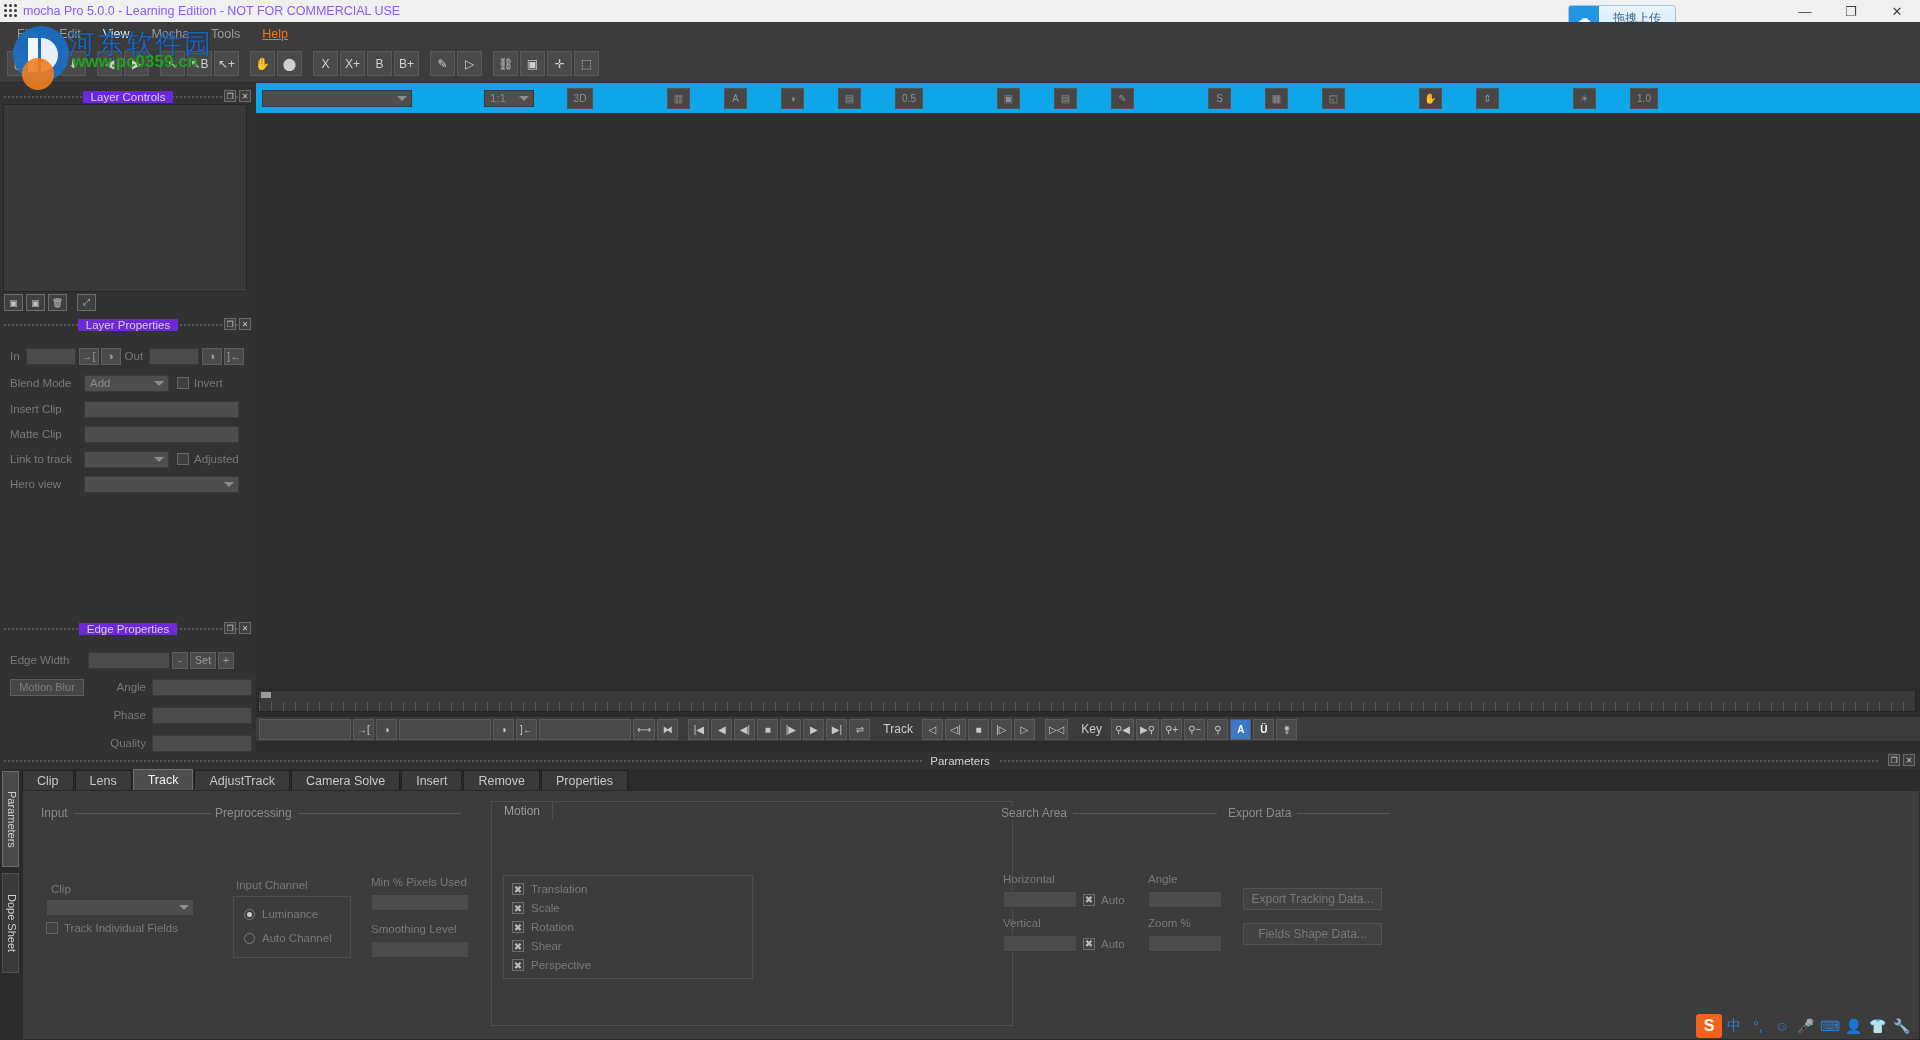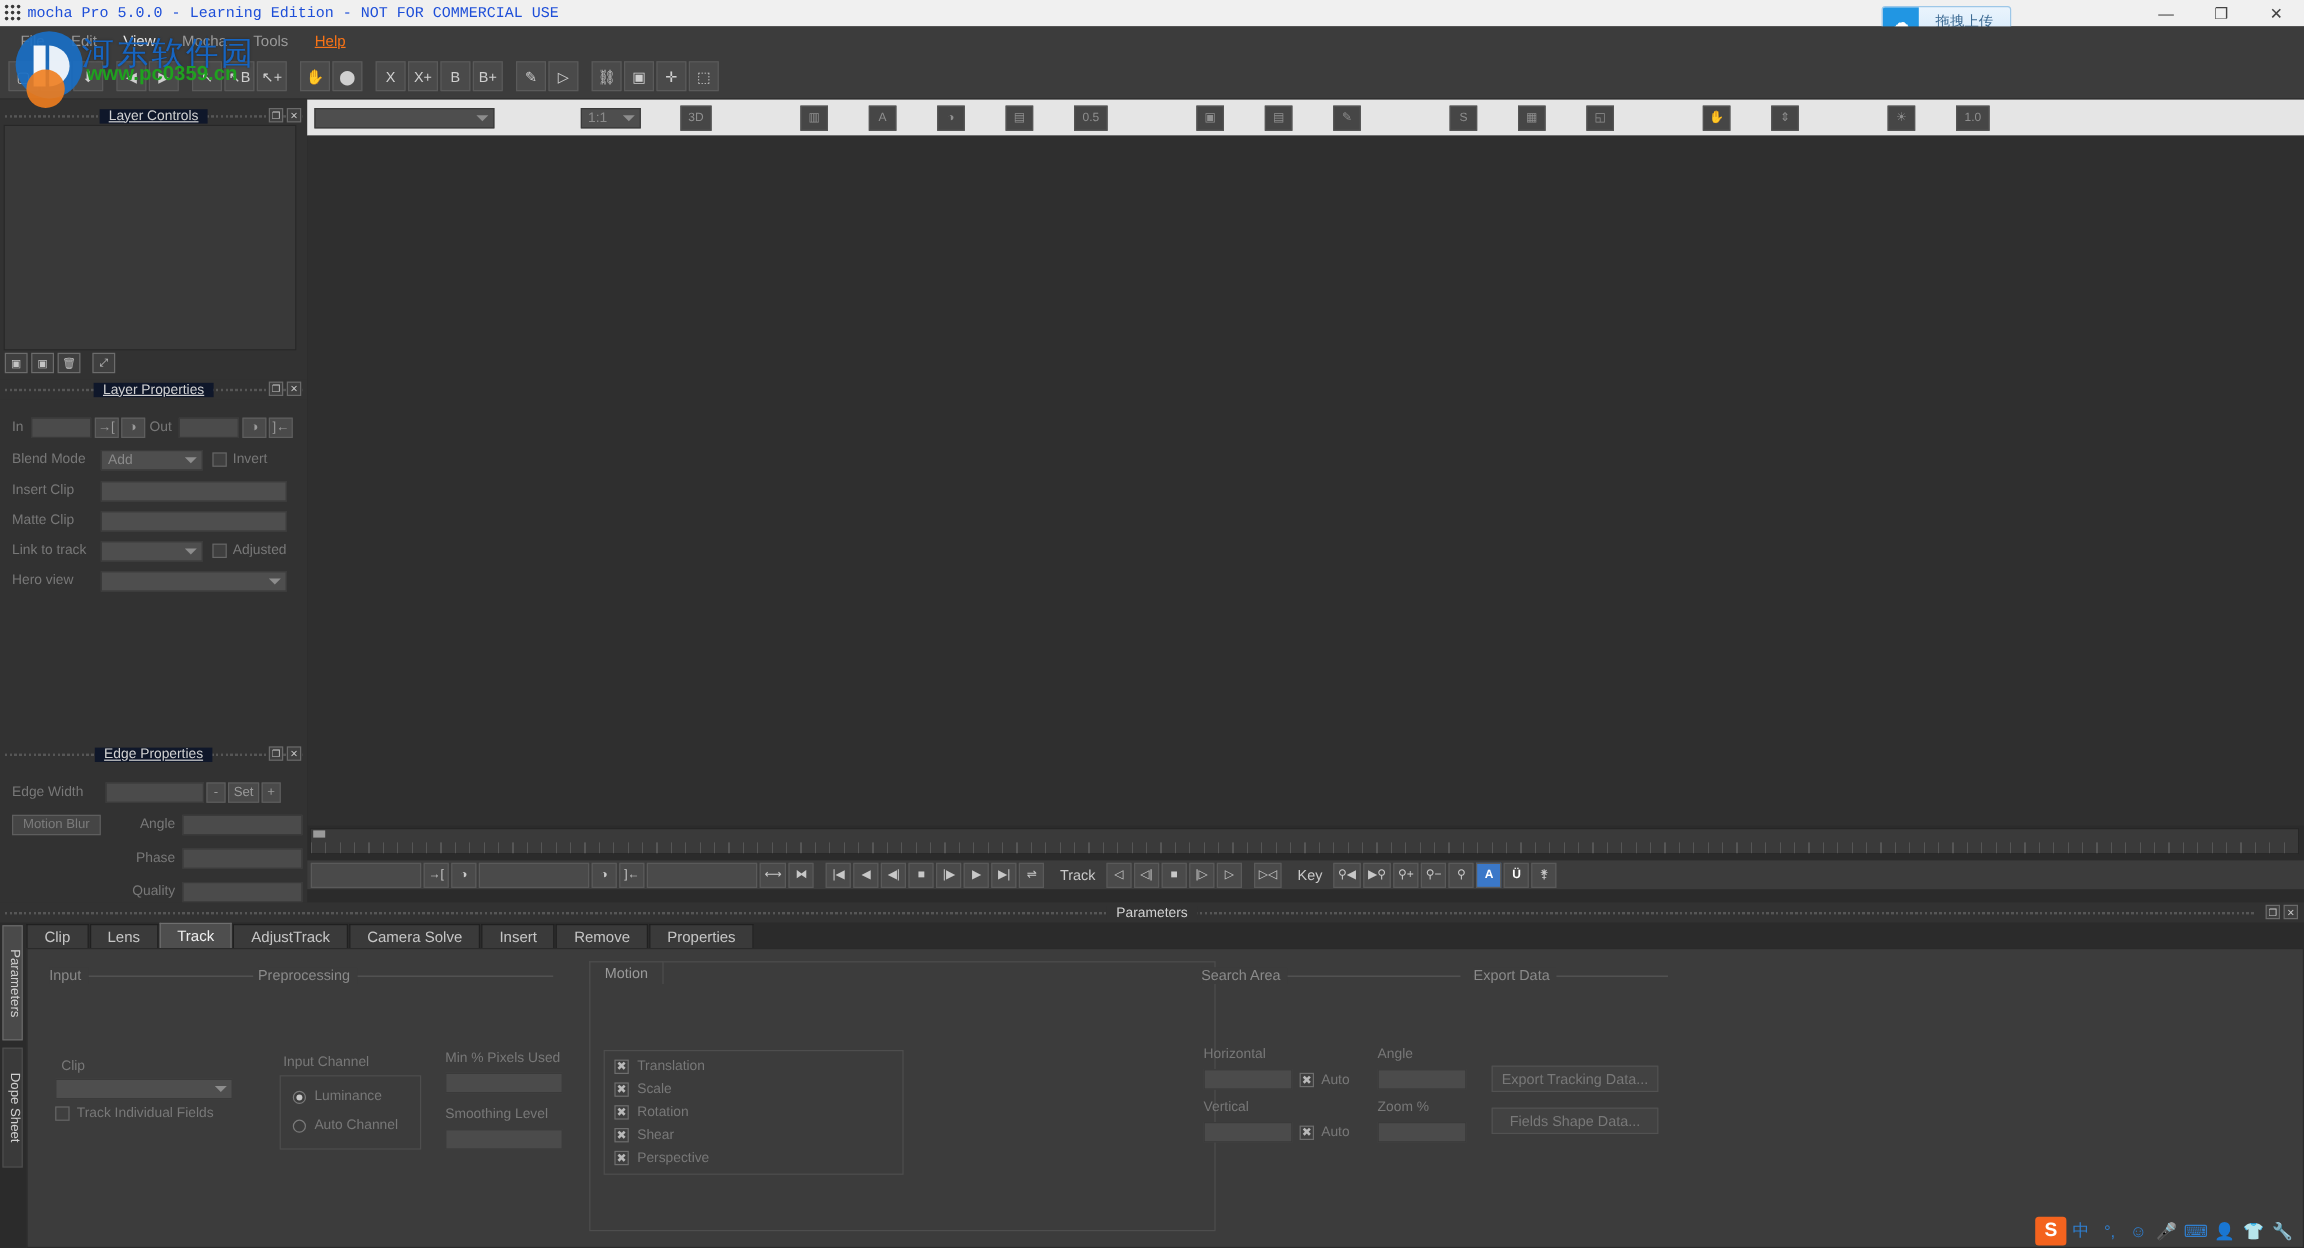--- a/index.html
+++ b/index.html
@@ -5,21 +5,21 @@
   * { box-sizing: border-box; margin:0; padding:0; }
   html,body{ width:1920px; height:1040px; overflow:hidden; background:#2b2b2b;
              font-family:"Liberation Sans", sans-serif; }
   body{ position:relative; color:#b8b8b8; font-size:12px; }
 
   
   #titlebar{ position:absolute; left:0; top:0; width:1920px; height:22px;
              background:#f0f0f0; display:flex; align-items:center; }
   #app-icon{ width:14px;height:14px;margin:0 5px 0 4px; position:relative; }
   #app-icon i{ position:absolute; width:3px;height:3px;background:#3a3a3a;border-radius:50%; }
-  #title-text{ color:#1d4ed8; font-size:12.5px;font-family:Liberation Mono, monospace; }
+  #title-text{ color:#8b5cf6; font-size:12.5px; }
   #winbtns{ position:absolute; right:0; top:0; height:22px; display:flex; }
   #winbtns .wb{ width:46px;height:22px; display:flex;align-items:center;justify-content:center;
                 color:#444; font-size:13px; }
 
   
   #upload-badge{ position:absolute; left:1568px; top:5px; height:26px; width:108px;
      background:linear-gradient(#eaf4fd,#d7ebfb); border:1px solid #9dc7e8; border-radius:3px;
      display:flex; align-items:center; overflow:hidden; }
   #upload-badge .ub-ic{ width:30px;height:24px;background:#2196e3;color:#fff;
      display:flex;align-items:center;justify-content:center;font-size:14px;}
@@ -36,21 +36,21 @@
             border-bottom:1px solid #2a2a2a;}
   .tb{ width:25px;height:25px; margin:0 1px; background:#4a4a4a; border:1px solid #5a5a5a;
        display:flex;align-items:center;justify-content:center; color:#cfcfcf; font-size:12px;
        position:relative;}
   .tbsep{ width:9px; }
 
   
   #leftcol{ position:absolute; left:0; top:83px; width:256px; height:678px; background:#323232; }
   .panel-hdr{ height:17px; background:#323232; position:relative;
               display:flex; align-items:center; justify-content:center; }
-  .panel-hdr .ttl{ color:#d2d2d2; font-size:11.5px; background:#0f172a; padding:0 8px; z-index:2;text-decoration:underline;}
+  .panel-hdr .ttl{ color:#d2d2d2; font-size:11.5px; background:#6d28d9; padding:0 8px; z-index:2;}
   .panel-hdr .dots{ position:absolute; left:4px; right:4px; top:8px; height:2px; z-index:1;
       background:repeating-linear-gradient(90deg,#565656 0 2px,transparent 2px 4px); }
   .panel-hdr .hb{ position:absolute; top:2px; width:12px;height:12px;
       border:1px solid #6a6a6a; color:#c6c6c6; font-size:8px; display:flex;
       align-items:center;justify-content:center; background:#3f3f3f; z-index:3;}
 
   #layer-list{ position:absolute; left:3px; top:104px; width:244px; height:188px;
                background:#393939; border:1px solid #272727; }
   #layer-btns{ position:absolute; left:4px; top:294px; display:flex; gap:3px; }
   #layer-btns .lb{ width:19px;height:17px; border:1px solid #6c6c6c; background:#3f3f3f;
@@ -62,21 +62,21 @@
   .ddn{ background:#4e4e4e; border:1px solid #3a3a3a; height:17px; position:relative; }
   .ddn .arw{ position:absolute; right:4px; top:5px; width:0;height:0;
       border-left:5px solid transparent;border-right:5px solid transparent;border-top:5px solid #8d8d8d;}
   .ddn .dtx{ padding-left:5px; line-height:15px; color:#8a8a8a; font-size:11.5px;}
   .chk{ width:12px;height:12px;background:#3f3f3f;border:1px solid #666; }
   .minibtn{ background:#4a4a4a;border:1px solid #5e5e5e;height:17px;color:#9a9a9a;font-size:11px;
             display:flex;align-items:center;justify-content:center;}
 
   
   #vp-toolbar{ position:absolute; left:256px; top:83px; width:1664px; height:30px;
-               background:#e5e5e5; display:flex; align-items:center; padding-left:6px;gap:32px; }
+               background:#0ea5e9; display:flex; align-items:center; padding-left:6px;gap:32px; }
   .vtb{ width:23px;height:21px; margin:0 1px; background:#464646; border:1px solid #545454;
         display:flex;align-items:center;justify-content:center;color:#8f8f8f;font-size:10px;}
   .vsep{ width:8px; }
   #viewport{ position:absolute; left:256px; top:113px; width:1664px; height:575px;
              background:#2f2f2f; }
   #timebar{ position:absolute; left:258px; top:690px; width:1658px; height:22px;
             background:#3a3a3a; border:1px solid #262626; }
   #timebar .ticks{ position:absolute; left:0;right:0;bottom:0;height:9px;
       background:repeating-linear-gradient(90deg,#565656 0 1px,transparent 1px 12px); }
   #timebar .ph{ position:absolute; left:2px; top:1px; width:10px; height:6px; background:#9a9a9a;}

